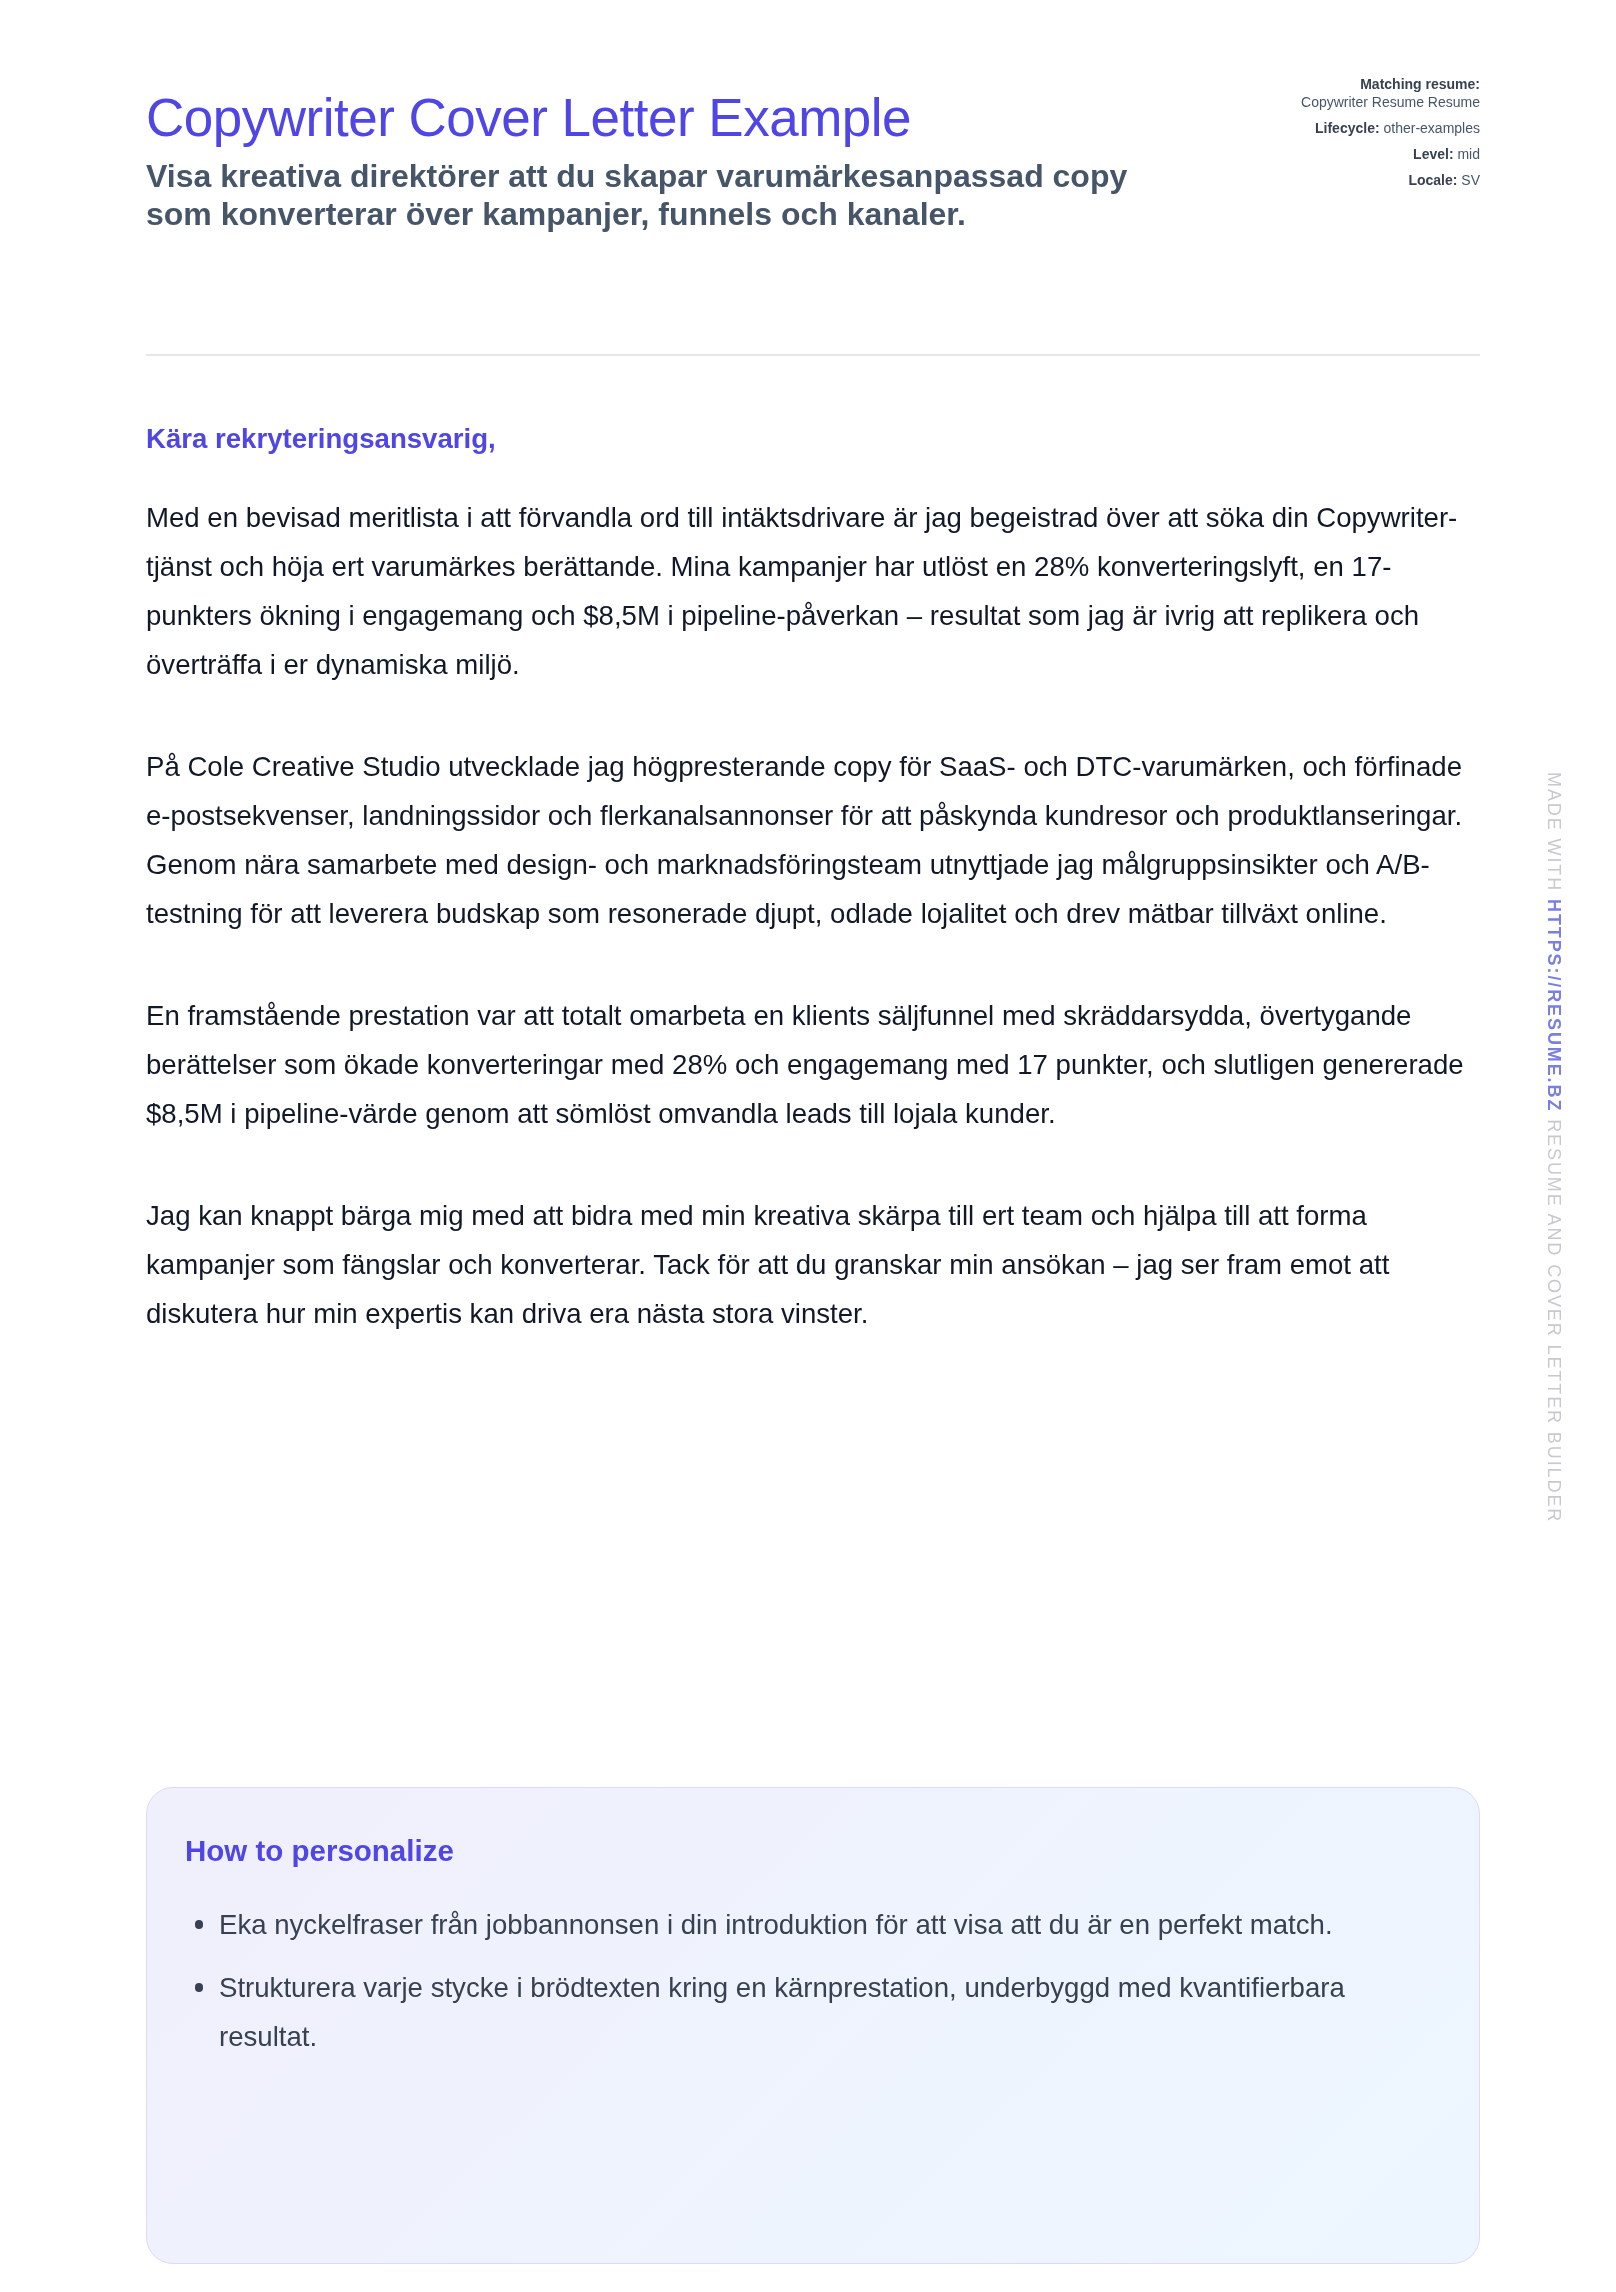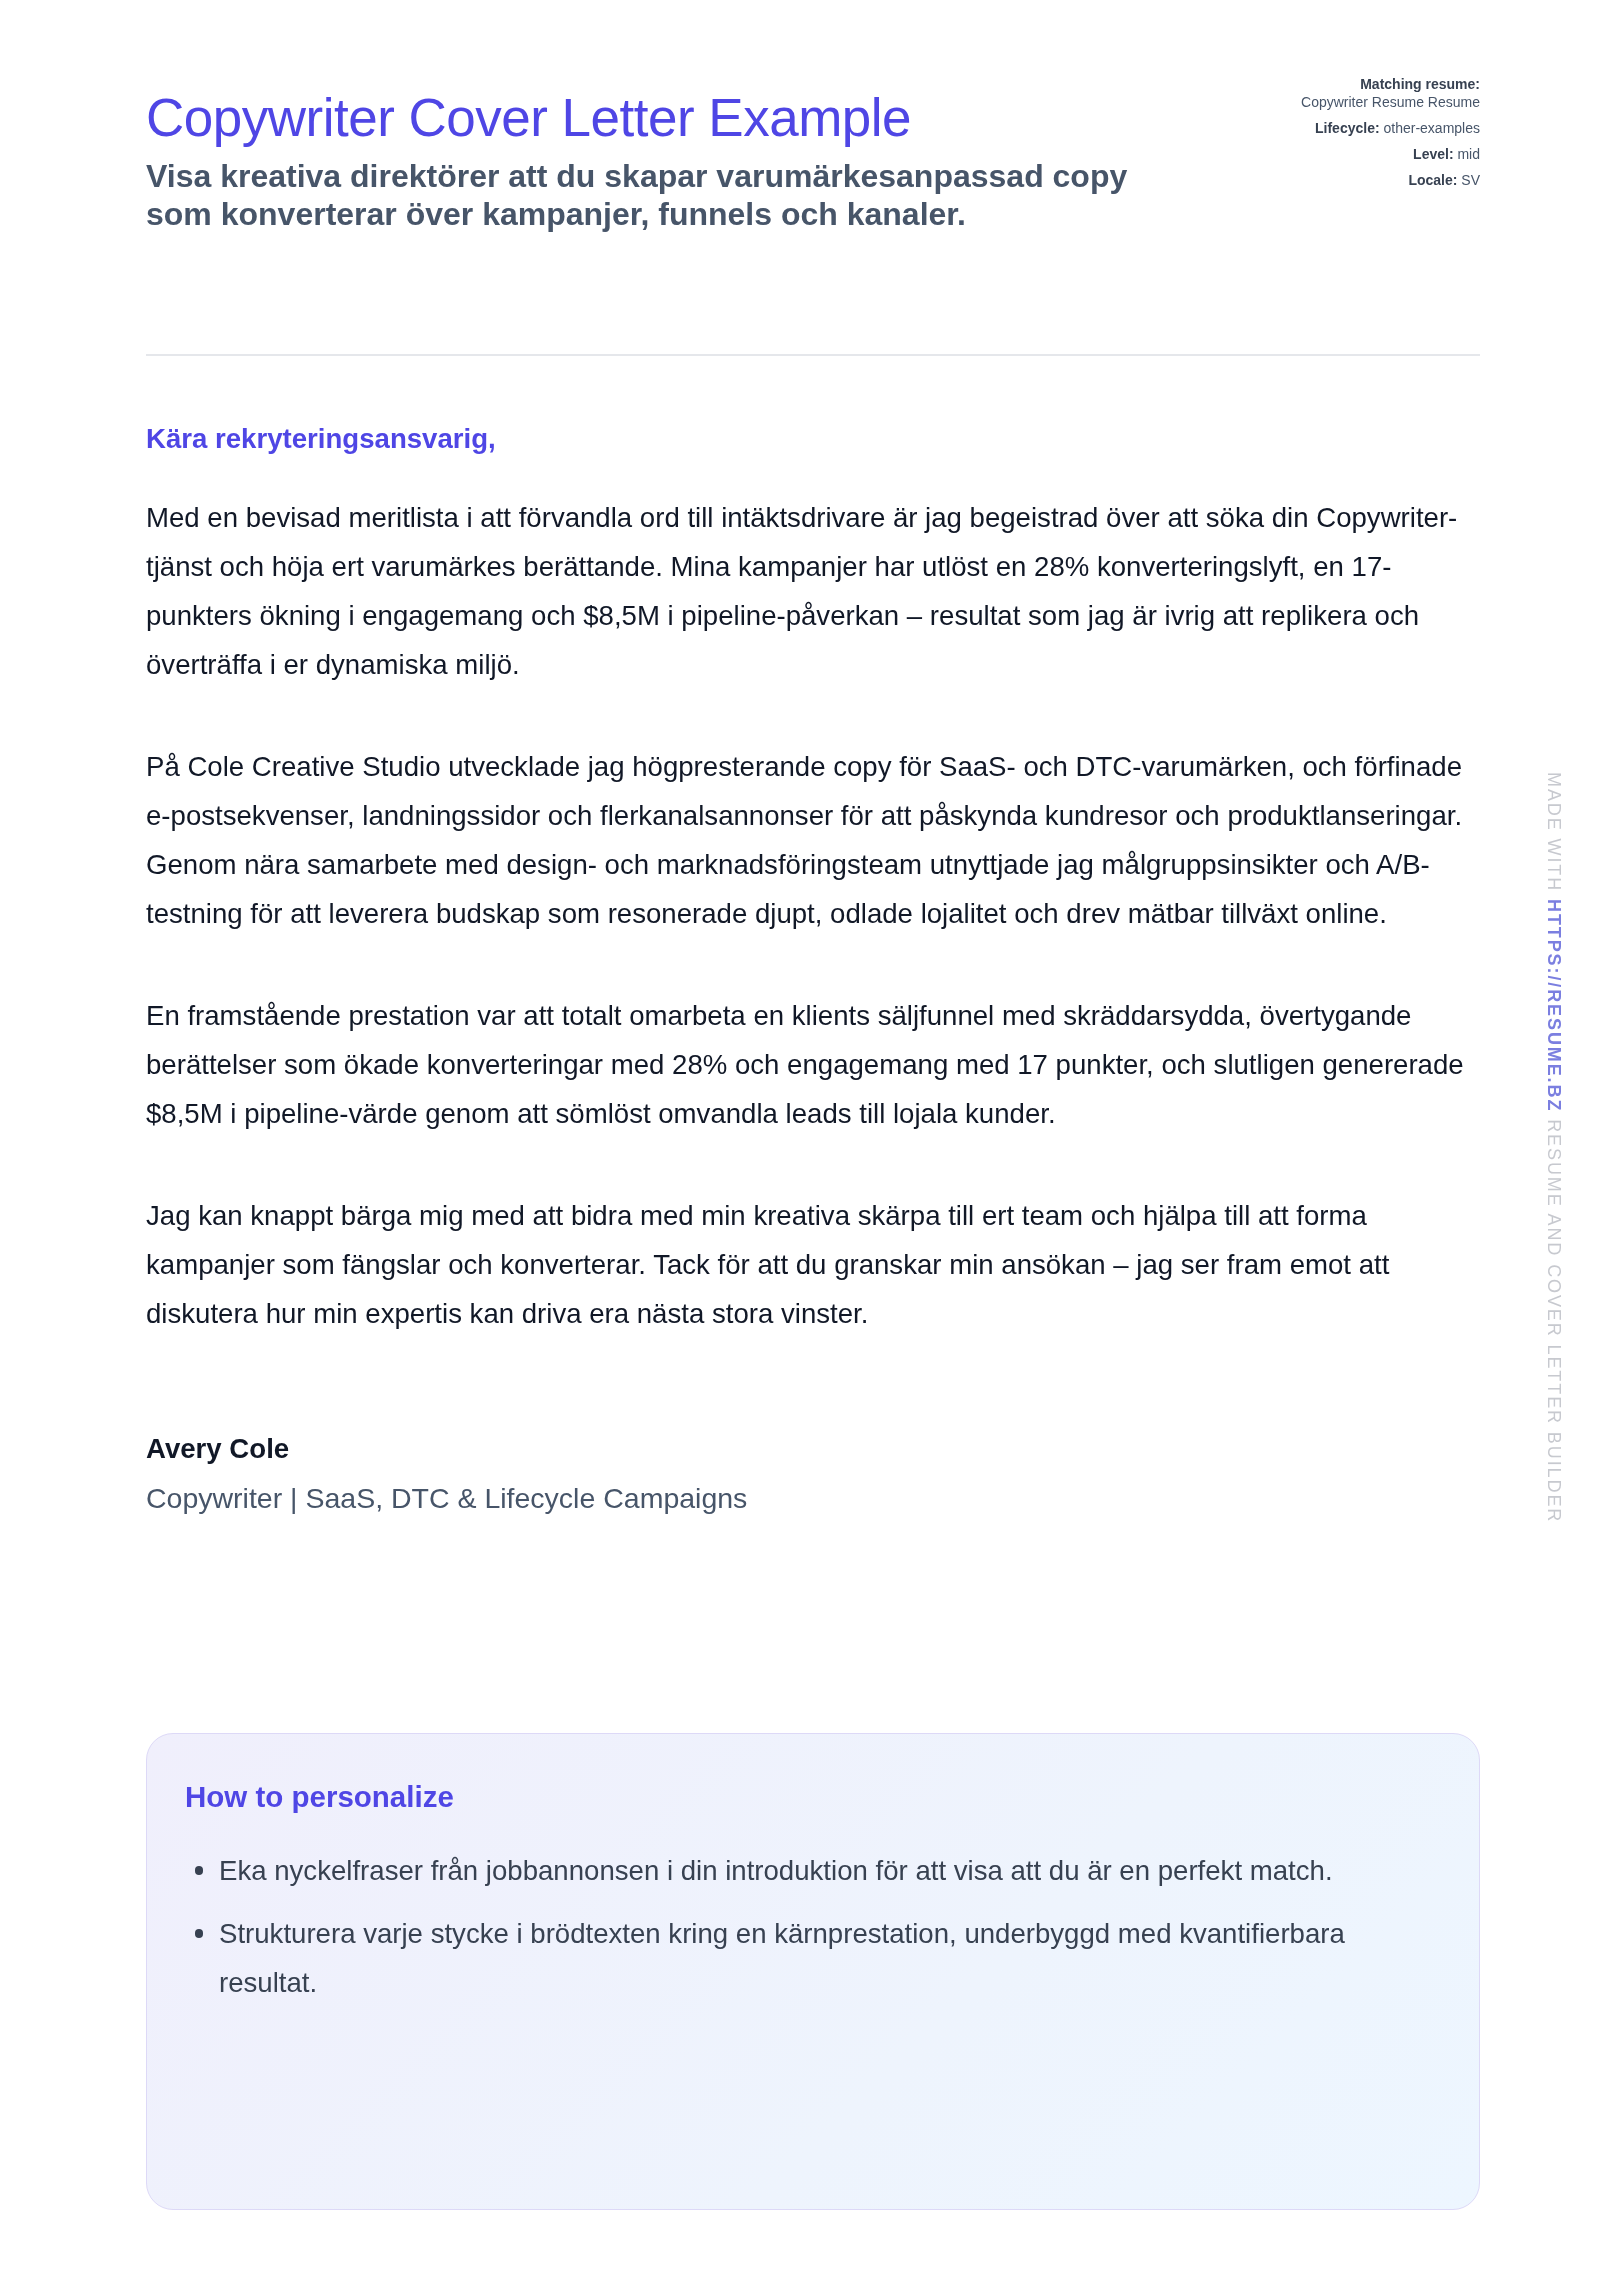--- a/index.html
+++ b/index.html
@@ -82,21 +82,21 @@
       margin: 0 0 17px 0;
     }
     .sig-title {
       font-size: 28.5px;
       color: #475569;
       margin: 0;
     }
     .tips {
       position: absolute;
       left: 0;
-      top: 1733px;
+      top: 1787px;
       width: 1334px;
       height: 477px;
       box-sizing: border-box;
       border: 1.9px solid #ddd9f7;
       border-radius: 27px;
       background: linear-gradient(135deg, #f0effc 0%, #eef4fd 60%, #edf6ff 100%);
       padding: 46px 38px 38px 38px;
     }
     .tips-title {
       font-size: 29.5px;
@@ -174,24 +174,20 @@
 
   <div class="divider"></div>
 
   <section class="letter">
     <p class="greeting">Kära rekryteringsansvarig,</p>
     <p class="para">Med en bevisad meritlista i att förvandla ord till intäktsdrivare är jag begeistrad över att söka din Copywriter-tjänst och höja ert varumärkes berättande. Mina kampanjer har utlöst en 28% konverteringslyft, en 17-punkters ökning i engagemang och $8,5M i pipeline-påverkan – resultat som jag är ivrig att replikera och överträffa i er dynamiska miljö.</p>
     <p class="para">På Cole Creative Studio utvecklade jag högpresterande copy för SaaS- och DTC-varumärken, och förfinade e-postsekvenser, landningssidor och flerkanalsannonser för att påskynda kundresor och produktlanseringar. Genom nära samarbete med design- och marknadsföringsteam utnyttjade jag målgruppsinsikter och A/B-testning för att leverera budskap som resonerade djupt, odlade lojalitet och drev mätbar tillväxt online.</p>
     <p class="para">En framstående prestation var att totalt omarbeta en klients säljfunnel med skräddarsydda, övertygande berättelser som ökade konverteringar med 28% och engagemang med 17 punkter, och slutligen genererade $8,5M i pipeline-värde genom att sömlöst omvandla leads till lojala kunder.</p>
     <p class="para">Jag kan knappt bärga mig med att bidra med min kreativa skärpa till ert team och hjälpa till att forma kampanjer som fängslar och konverterar. Tack för att du granskar min ansökan – jag ser fram emot att diskutera hur min expertis kan driva era nästa stora vinster.</p>
 
-    <div class="signature">
-      <p class="sig-name">Avery Cole</p>
-      <p class="sig-title">Copywriter | SaaS, DTC &amp; Lifecycle Campaigns</p>
-    </div>
   </section>
 
   <aside class="tips">
     <h2 class="tips-title">How to personalize</h2>
     <ul class="tips-list">
       <li class="tips-item">
         <span class="bullet"></span>
         <span>Eka nyckelfraser från jobbannonsen i din introduktion för att visa att du är en perfekt match.</span>
       </li>
       <li class="tips-item">

